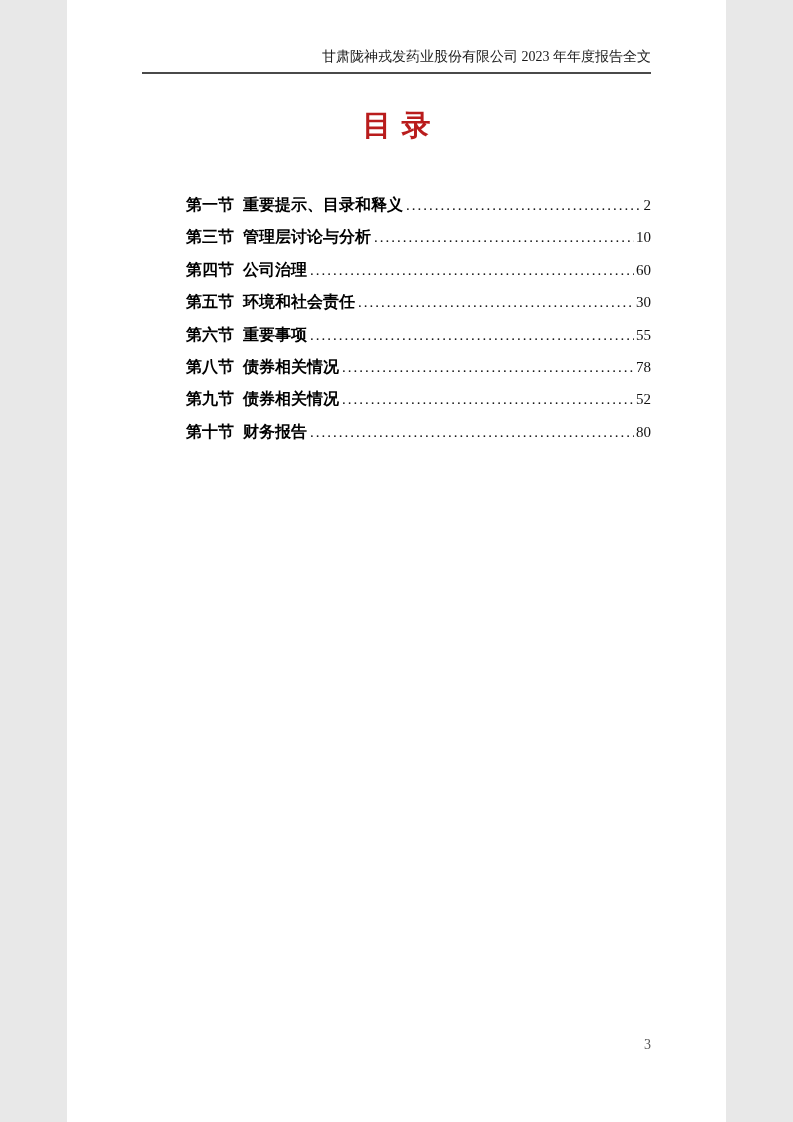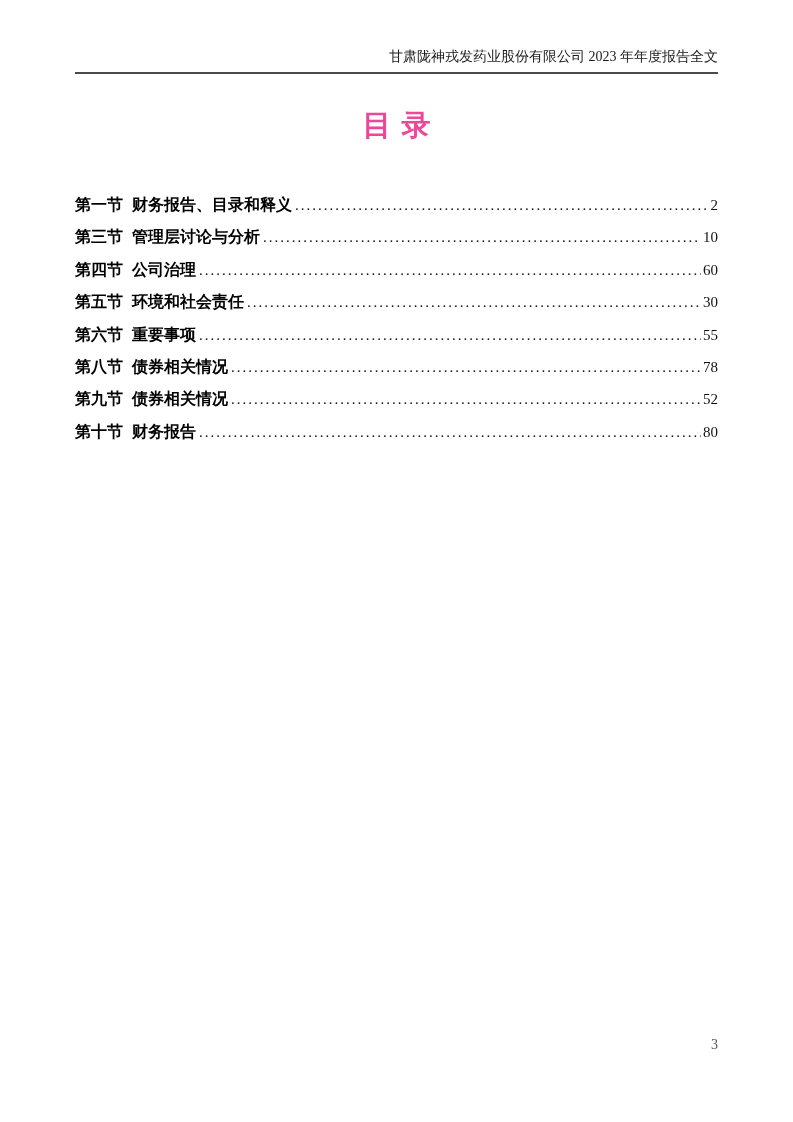--- a/index.html
+++ b/index.html
@@ -1,19 +1,19 @@
 <!DOCTYPE html>
 <html><head>
 <meta charset="utf-8">
 <style>
   * { margin: 0; padding: 0; box-sizing: border-box; }
   html, body { background: #e8e8e8; }
   .page {
     position: relative;
-    width: 793px;
+    width: 659px;
     height: 1122px;
     margin: 0 auto;
     background: #ffffff;
     font-family: "Liberation Serif", serif;
     color: #000;
     overflow: hidden;
   }
   .content { padding: 0 75px; }
 
   .doc-header {
@@ -31,32 +31,33 @@
   }
 
   .doc-title {
     margin-top: 34px;
     text-align: center;
     font-size: 29px;
     line-height: 34px;
     font-weight: bold;
     letter-spacing: 10px;
     padding-left: 10px;
-    color: #ec4899;
+    color: #b91c1c;
   }
 
   .toc-list { margin-top: 52px; }
   .toc-row {
     display: flex;
     align-items: baseline;
     font-size: 16px;
     font-weight: bold;
     line-height: 21px;
     margin-bottom: 10.4px;
     white-space: nowrap;
+    margin-left: 44px;
   }
   .toc-sec { margin-right: 9px; flex: 0 0 auto; }
   .toc-title { flex: 0 0 auto; }
   .toc-leader {
     flex: 1 1 auto;
     overflow: hidden;
     margin: 0 2px 0 3px;
     font-weight: normal;
     font-size: 15px;
     letter-spacing: 2px;
@@ -87,21 +88,21 @@
   <div class="content">
     <div class="doc-header">甘肃陇神戎发药业股份有限公司 2023 年年度报告全文</div>
     <div class="header-rule"></div>
 
     <h1 class="doc-title">目录</h1>
 
     <div class="toc-list">
 
       <div class="toc-row">
         <span class="toc-sec">第一节</span>
-        <span class="toc-title">财务报告、目录和释义</span>
+        <span class="toc-title">重要提示、目录和释义</span>
         <span class="toc-leader"></span>
         <span class="toc-page">2</span>
       </div>
 
 
       <div class="toc-row">
         <span class="toc-sec">第三节</span>
         <span class="toc-title">管理层讨论与分析</span>
         <span class="toc-leader"></span>
         <span class="toc-page">10</span>

